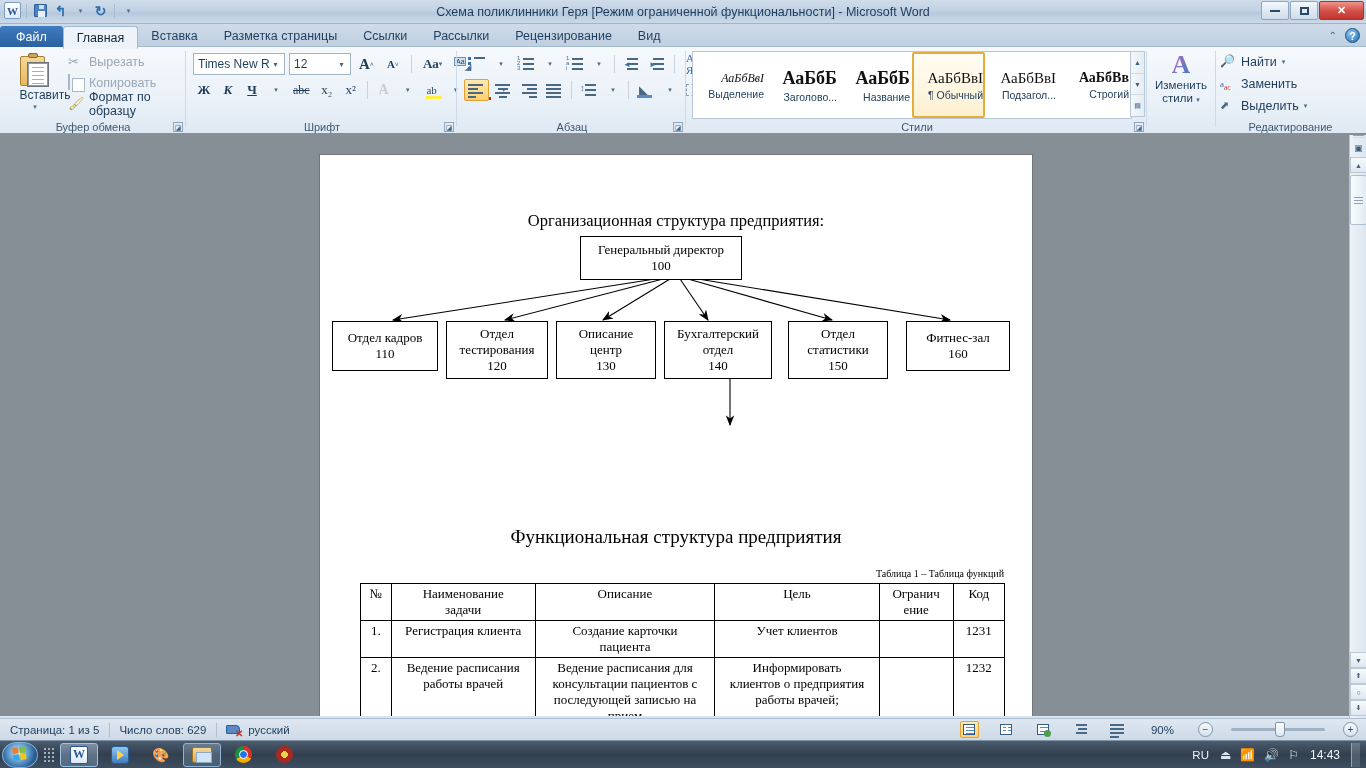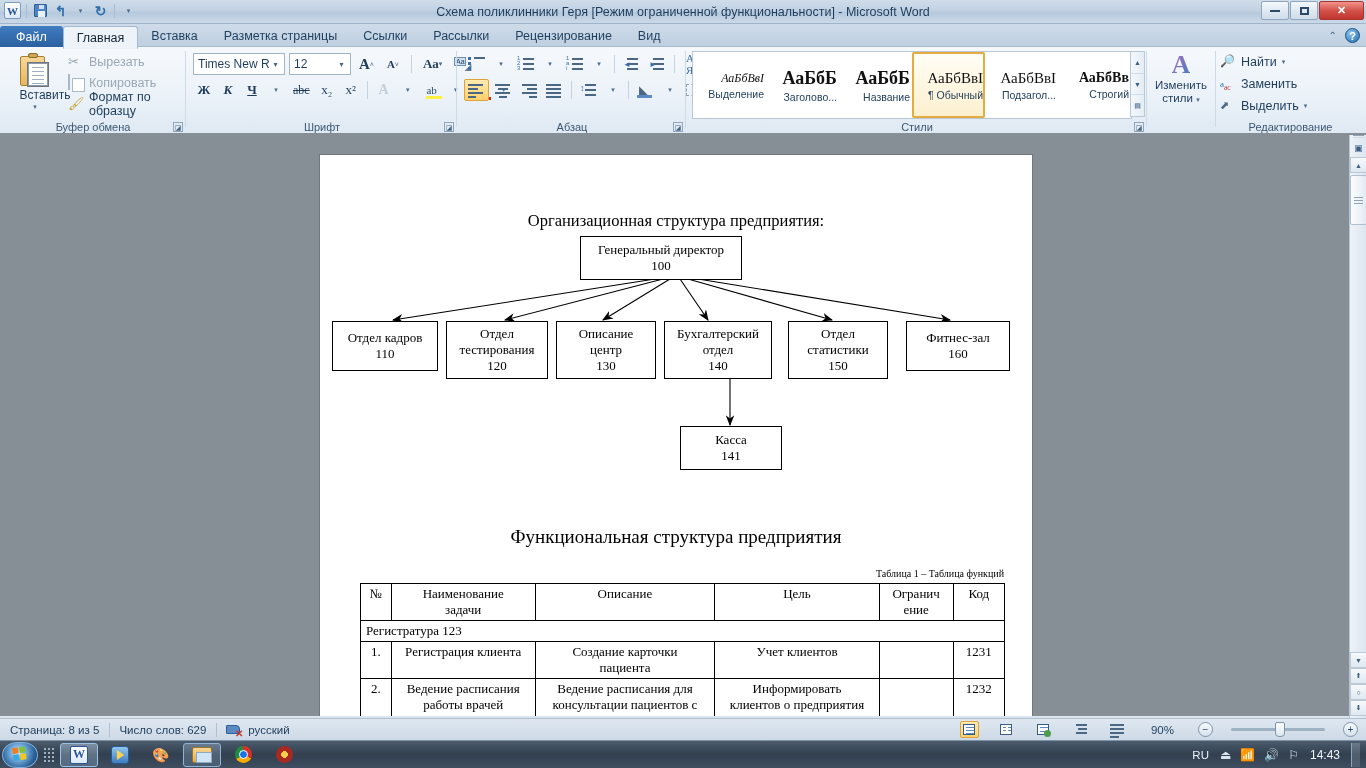--- a/index.html
+++ b/index.html
@@ -797,42 +797,35 @@
       <div class="orgbox" style="left:468px;top:166px;width:100px;height:58px;">
         <span style="white-space:pre-line">Отдел
 статистики</span>
         <span>150</span>
       </div>
       <div class="orgbox" style="left:586px;top:166px;width:104px;height:50px;">
         <span>Фитнес-зал</span>
         <span>160</span>
       </div>
 
-      <div class="orgbox" style="left:360px;top:271px;width:102px;height:44px;">
-        <span>Касса</span>
-        <span>141</span>
-      </div>
 
       <div class="doc-title-2">Функциональная структура предприятия</div>
       <div class="tbl-caption">Таблица 1 – Таблица функций</div>
 
       <table class="ftable">
         <tbody>
             <tr>
           <th class="c-num" style="white-space:pre-line">№</th>
           <th class="c-name" style="white-space:pre-line">Наименование
 задачи</th>
           <th class="c-desc" style="white-space:pre-line">Описание</th>
           <th class="c-goal" style="white-space:pre-line">Цель</th>
           <th class="c-lim" style="white-space:pre-line">Огранич
 ение</th>
           <th class="c-code" style="white-space:pre-line">Код</th>
-        </tr>
-        <tr class="sect-row">
-          <td colspan="6">Регистратура 123</td>
         </tr>
         <tr>
           <td>1.</td>
           <td style="white-space:pre-line">Регистрация клиента</td>
           <td style="white-space:pre-line">Создание карточки
 пациента</td>
           <td style="white-space:pre-line">Учет клиентов</td>
           <td></td>
           <td>1231</td>
         </tr>
@@ -864,21 +857,21 @@
         <i></i>
         <i></i>
       </div>
     <div class="sb-btn" style="position:absolute;left:0;bottom:50px;">▼</div>
     <div class="sb-btn" style="position:absolute;left:0;bottom:34px;">⬆</div>
     <div class="sb-btn" style="position:absolute;left:0;bottom:18px;">○</div>
     <div class="sb-btn" style="position:absolute;left:0;bottom:2px;">⬇</div>
   </div>
 
   <div class="statusbar">
-    <div class="sb-item">Страница: 8 из 5</div>
+    <div class="sb-item">Страница: 1 из 5</div>
     <div class="sb-item">Число слов: 629</div>
     <div class="sb-item sb-lang">
       <span class="proof-ico">
           <span class="bk"></span>
           <span class="x">✕</span>
         </span>
       <span>русский</span>
     </div>
     <div class="sb-right">
       <div class="view-btn sel">

